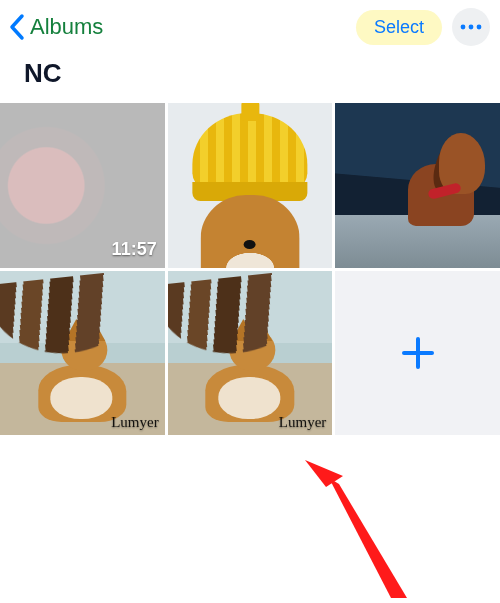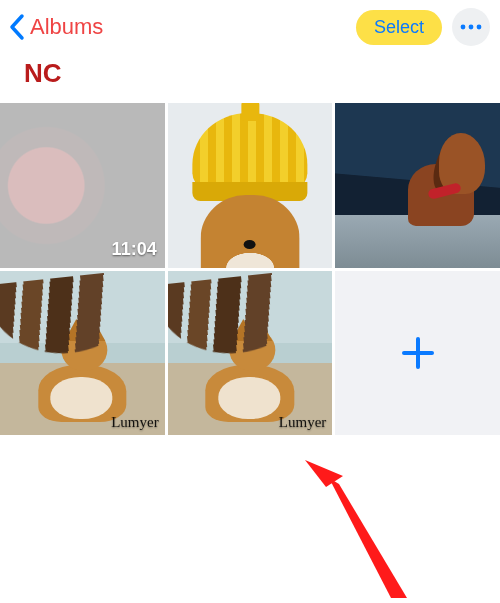--- a/index.html
+++ b/index.html
@@ -22,29 +22,29 @@
     display: flex;
     align-items: center;
     gap: 4px;
     color: #007aff;
     cursor: pointer;
   }
   .nav-left svg { display: block; }
   .back-label {
     font-size: 22px;
     font-weight: 400;
-    color: #ef4444;
+    color: #15803d;
   }
   .nav-right {
     display: flex;
     align-items: center;
     gap: 10px;
   }
   .pill-btn {
-    background: #fde047;
+    background: #fef9c3;
     color: #0a7aff;
     font-size: 18px;
     padding: 7px 18px;
     border-radius: 22px;
     font-weight: 500;
     cursor: pointer;
   }
   .circle-btn {
     width: 38px;
     height: 38px;
@@ -52,21 +52,21 @@
     background: #eef0f2;
     display: flex;
     align-items: center;
     justify-content: center;
     cursor: pointer;
   }
   .circle-btn svg { display: block; }
   .album-title {
     font-size: 26px;
     font-weight: 700;
-    color: #b91c1c;
+    color: #0f172a;
     padding: 4px 8px 14px 24px;
   }
   .grid {
     display: grid;
     grid-template-columns: repeat(3, 1fr);
     gap: 3px;
     width: 100%;
   }
   .tile {
     position: relative;
@@ -263,21 +263,21 @@
     </div>
   </div>
 </div>
 
 <div class="album-title">NC</div>
 
 <div class="grid">
 
   <div class="tile">
     <div class="thumb t0"></div>
-    <div class="duration-badge">11:04</div>
+    <div class="duration-badge">11:57</div>
   </div>
 
   <div class="tile">
     <div class="thumb t1">
       <div class="hat"></div>
       <div class="dogface"></div>
     </div>
   </div>
 
   <div class="tile">

